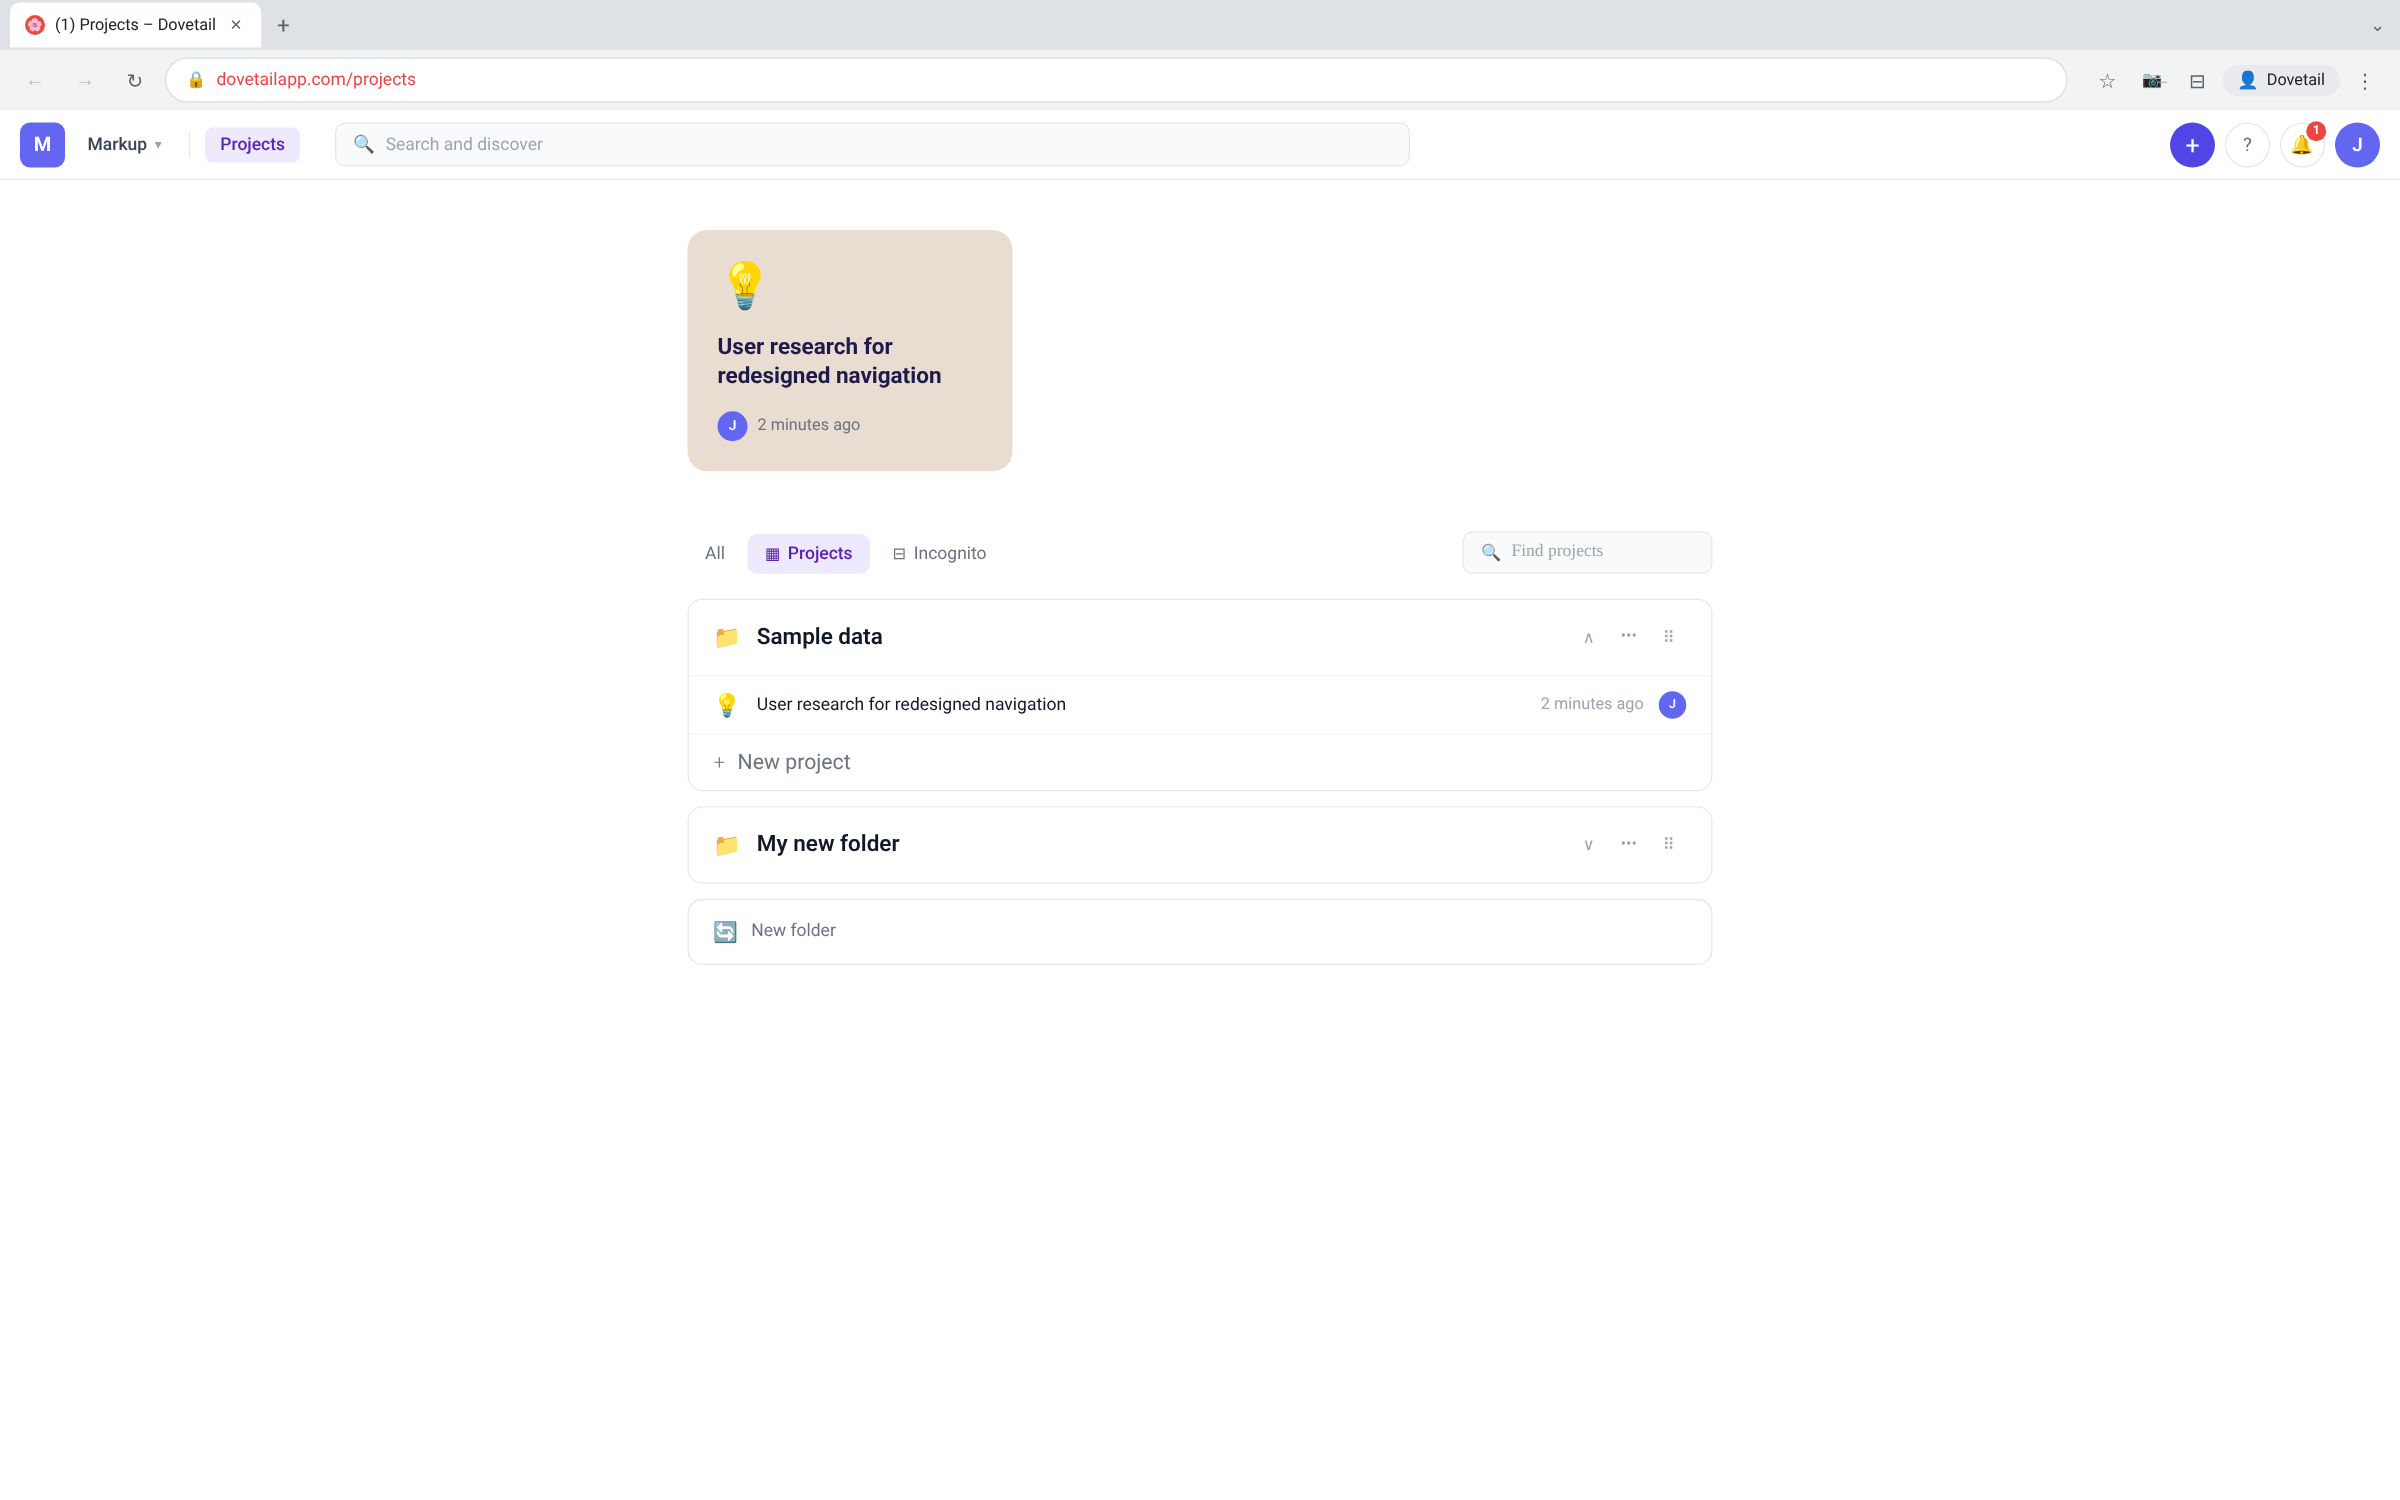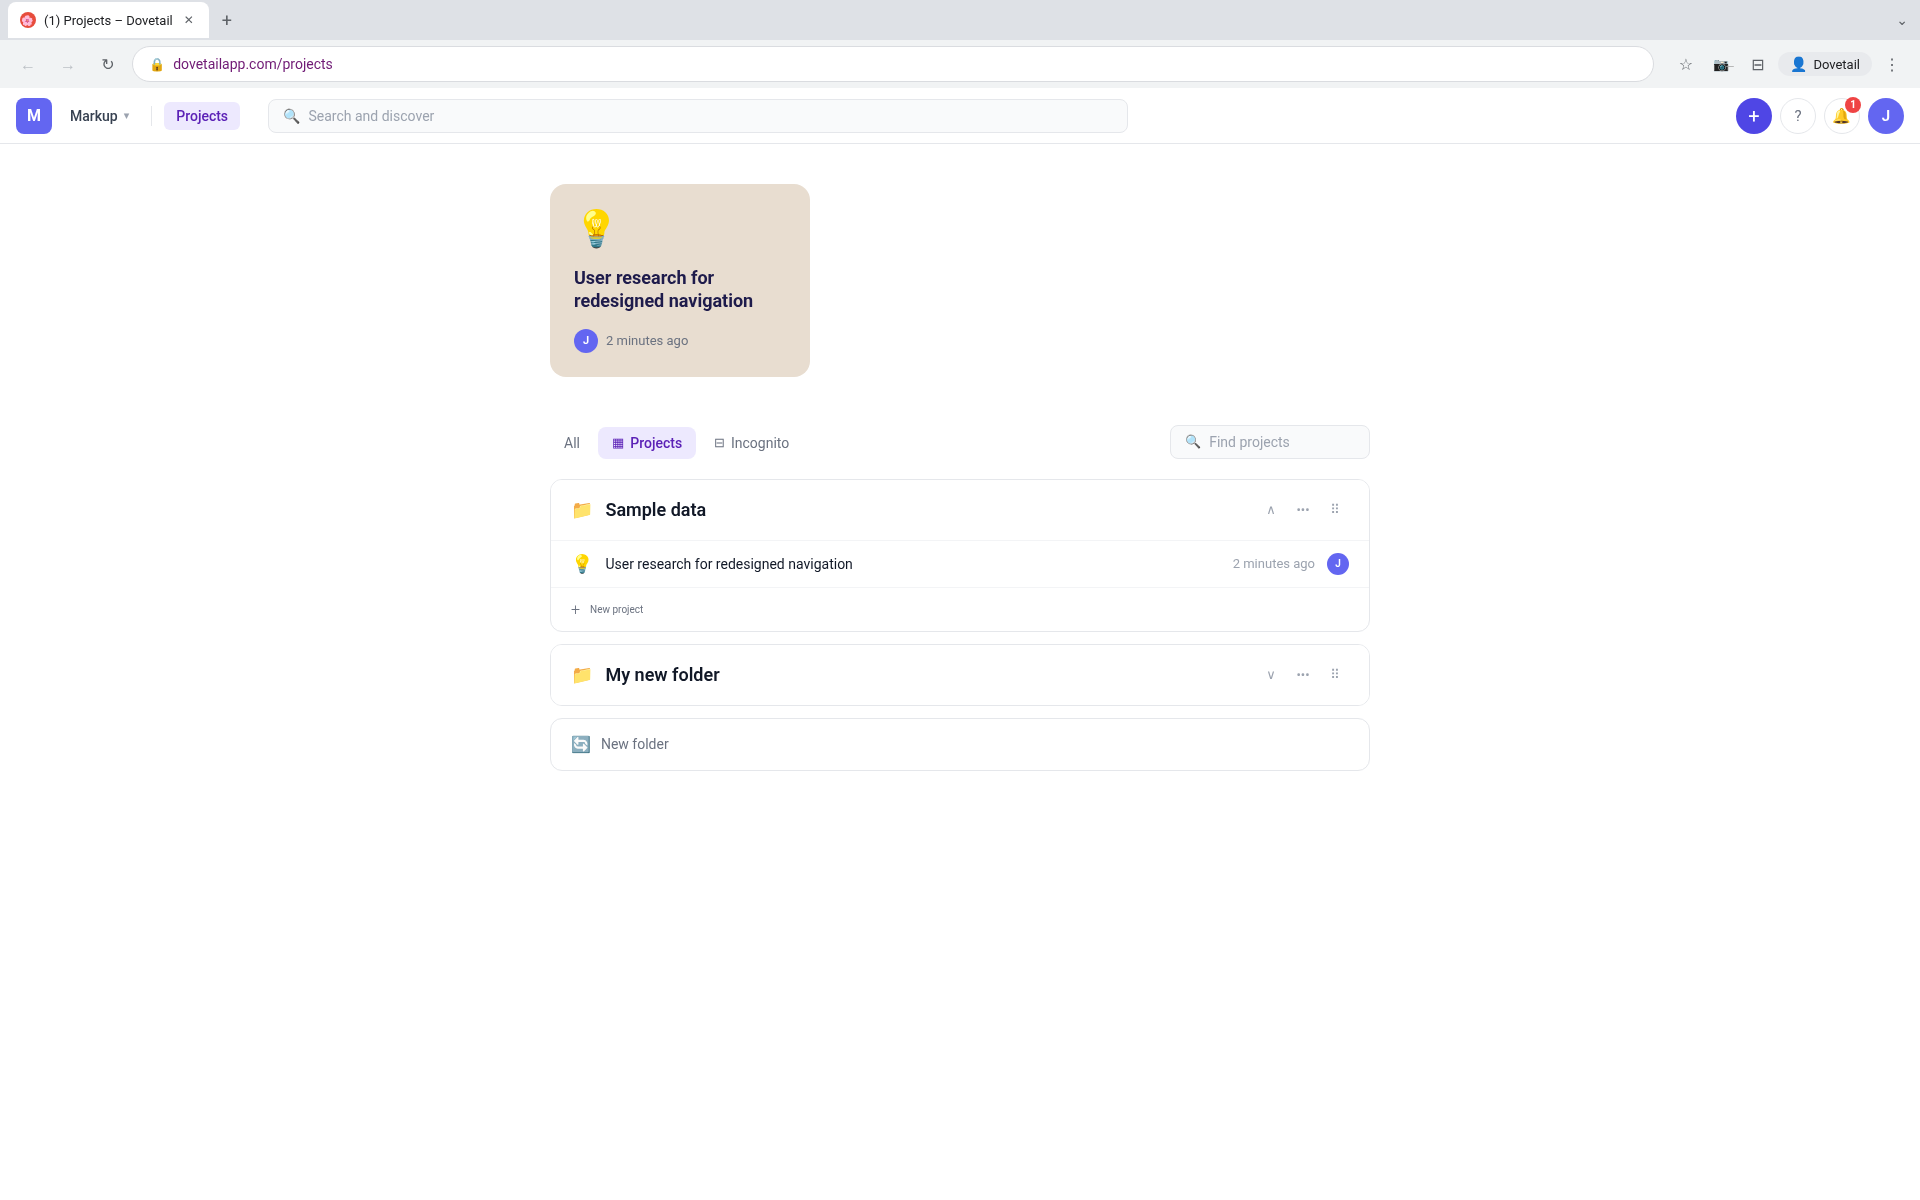--- a/index.html
+++ b/index.html
@@ -13,21 +13,21 @@
     .tab-title { font-size: 13px; color: #202124; flex: 1; overflow: hidden; white-space: nowrap; text-overflow: ellipsis; }
     .tab-close { width: 16px; height: 16px; border-radius: 50%; display: flex; align-items: center; justify-content: center; font-size: 12px; color: #5f6368; cursor: pointer; flex-shrink: 0; }
     .new-tab-btn { width: 28px; height: 28px; border-radius: 50%; display: flex; align-items: center; justify-content: center; font-size: 18px; color: #5f6368; cursor: pointer; }
     .tab-overflow { margin-left: auto; color: #5f6368; font-size: 14px; padding: 4px; }
 
     .address-bar { display: flex; align-items: center; height: 48px; padding: 0 12px; gap: 8px; background: #f1f3f4; }
     .nav-btn { width: 32px; height: 32px; border-radius: 50%; display: flex; align-items: center; justify-content: center; color: #5f6368; font-size: 16px; cursor: pointer; flex-shrink: 0; }
     .nav-btn.disabled { color: #bdc1c6; cursor: default; }
     .url-bar { flex: 1; display: flex; align-items: center; background: #fff; border-radius: 20px; padding: 0 16px; height: 36px; gap: 8px; border: 1px solid #dadce0; }
     .lock-icon { color: #5f6368; font-size: 13px; }
-    .url-text { font-size: 14px; color: #701a75; }
+    .url-text { font-size: 14px; color: #ef4444; }
     .browser-actions { display: flex; align-items: center; gap: 4px; margin-left: 8px; }
     .browser-action-btn { width: 32px; height: 32px; border-radius: 50%; display: flex; align-items: center; justify-content: center; color: #5f6368; font-size: 16px; cursor: pointer; }
     .incognito-badge { display: flex; align-items: center; gap: 6px; background: #e8eaed; border-radius: 16px; padding: 4px 12px; font-size: 13px; color: #202124; }
 
     
     .app { height: calc(1200px - 88px); display: flex; flex-direction: column; }
 
     
     .app-header { height: 56px; border-bottom: 1px solid #e5e7eb; display: flex; align-items: center; padding: 0 16px; gap: 8px; flex-shrink: 0; }
     .workspace-avatar { width: 36px; height: 36px; border-radius: 8px; background: #6366f1; color: white; display: flex; align-items: center; justify-content: center; font-size: 16px; font-weight: 700; flex-shrink: 0; }
@@ -61,39 +61,39 @@
     .card-time { font-size: 13px; color: #6b7280; }
 
     
     .filter-section { margin-bottom: 20px; display: flex; align-items: flex-end; justify-content: space-between; }
     .filter-tabs { display: flex; align-items: center; gap: 4px; }
     .filter-tab { padding: 8px 14px; border-radius: 8px; font-size: 14px; color: #6b7280; cursor: pointer; display: flex; align-items: center; gap: 6px; }
     .filter-tab.active { background: #ede9fe; color: #5b21b6; font-weight: 500; }
     .filter-tab-icon { font-size: 13px; }
     .find-projects { display: flex; align-items: center; gap: 8px; background: #f9fafb; border: 1px solid #e5e7eb; border-radius: 8px; padding: 8px 14px; min-width: 200px; }
     .find-icon { color: #9ca3af; font-size: 13px; }
-    .find-text { font-size: 14px; color: #9ca3af; }
+    .find-text { font-size: 14px; color: #9ca3af; font-family: Liberation Serif, serif; }
 
     
     .folder-section { border: 1px solid #e5e7eb; border-radius: 12px; margin-bottom: 12px; overflow: hidden; }
     .folder-header { display: flex; align-items: center; padding: 16px 20px; gap: 12px; background: #fff; cursor: pointer; }
     .folder-icon { font-size: 18px; color: #6b7280; flex-shrink: 0; }
     .folder-name { font-size: 18px; font-weight: 600; color: #111827; flex: 1; }
     .folder-actions { display: flex; align-items: center; gap: 4px; margin-left: auto; }
     .folder-action-btn { width: 28px; height: 28px; border-radius: 6px; display: flex; align-items: center; justify-content: center; color: #9ca3af; font-size: 13px; cursor: pointer; }
 
     .project-row { display: flex; align-items: center; padding: 12px 20px; gap: 12px; border-top: 1px solid #f3f4f6; cursor: pointer; }
     .project-emoji { font-size: 18px; flex-shrink: 0; }
     .project-name { font-size: 14px; color: #111827; flex: 1; }
     .project-time { font-size: 13px; color: #9ca3af; }
     .project-avatar-sm { width: 22px; height: 22px; border-radius: 50%; background: #6366f1; color: white; display: flex; align-items: center; justify-content: center; font-size: 10px; font-weight: 600; flex-shrink: 0; }
 
     .new-project-row { display: flex; align-items: center; padding: 12px 20px; gap: 10px; border-top: 1px solid #f3f4f6; cursor: pointer; color: #6b7280; }
     .new-project-icon { font-size: 16px; font-weight: 300; }
-    .new-project-label { font-size: 10px; }
+    .new-project-label { font-size: 17px; }
 
     .new-folder-row { display: flex; align-items: center; padding: 16px 20px; gap: 10px; cursor: pointer; color: #6b7280; border: 1px solid #e5e7eb; border-radius: 12px; }
     .new-folder-icon { font-size: 16px; }
     .new-folder-label { font-size: 14px; }
 
     
     .main-content::-webkit-scrollbar { width: 6px; }
     .main-content::-webkit-scrollbar-track { background: transparent; }
     .main-content::-webkit-scrollbar-thumb { background: #d1d5db; border-radius: 3px; }
   </style>

